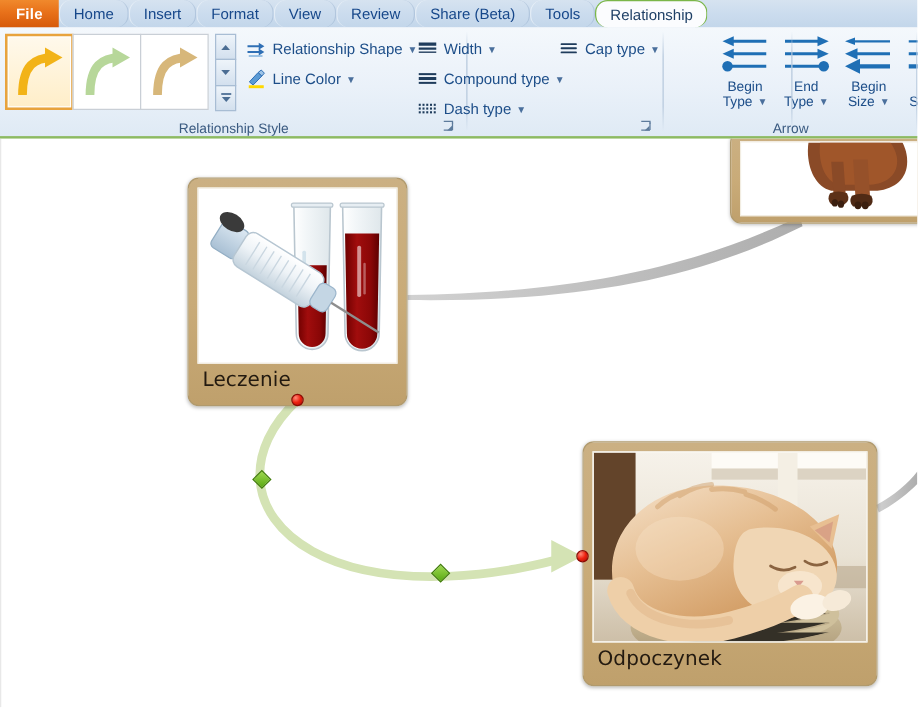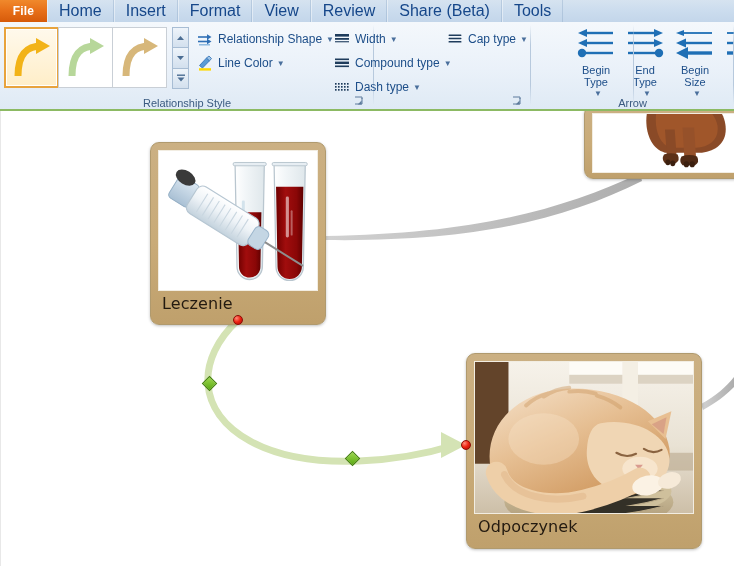--- a/index.html
+++ b/index.html
@@ -20,23 +20,24 @@
   .tab-file {
     width: 47px; height: 22px;
     background: linear-gradient(to bottom, #f0892c 0%, #e8711a 45%, #d65a0a 100%);
     color: #ffffff; font-size: 12px; font-weight: bold;
     display: flex; align-items: center; justify-content: center;
     letter-spacing: .2px;
   }
   .tab {
     height: 22px; padding: 0 11px;
     display: flex; align-items: center; justify-content: flex-end;
-    font-size: 16px; color: #16478a;
+    font-size: 12px; color: #16478a;
     border-left: 1px solid rgba(255,255,255,.45);
     border-right: 1px solid rgba(120,150,185,.30);
+    border-radius: 10px;
   }
   .tab.active {
     background: #fbfcfe;
     color: #1e3f66;
     border-left: 1px solid #7ab648;
     border-right: 1px solid #7ab648;
     border-top: 1px solid #7ab648;
     height: 22px;
   }
   .tabfill { flex: 1 1 auto; height: 22px; }
@@ -104,21 +105,21 @@
   .caret { margin-left: 4px; font-size: 8px; color: #4a6f9c; }
 
   
   .bigbtn {
     position: absolute; top: 4px; width: 46px; height: 78px;
     display: flex; flex-direction: column; align-items: center;
     font-size: 11px; color: #1d4e89; line-height: 12px; text-align: center; margin-left: 36px;
   }
   .bigbtn .bicon { height: 36px; display: flex; align-items: center; justify-content: center; }
   .bigbtn .blab1 { margin-top: 2px; }
-  .bigbtn .blab2 { display: flex; align-items: center; flex-direction: column; }
+  .bigbtn .blab2 { display: flex; align-items: center; }
 
   
   .canvas {
     position: absolute; top: 111px; left: 0; width: 734px; height: 455px;
     background: #ffffff; overflow: hidden;
   }
   .canvas-left-border {
     position: absolute; top: 0; left: 0; width: 1px; height: 455px;
     background: #e8e8e8;
   }
@@ -181,20 +182,23 @@
         <span>View</span>
       </div>
     <div class="tab">
         <span>Review</span>
       </div>
     <div class="tab">
         <span>Share (Beta)</span>
       </div>
     <div class="tab">
         <span>Tools</span>
+      </div>
+    <div class="tab active">
+        <span>Relationship</span>
       </div>
     <div class="tabfill"></div>
   </div>
 
   <div class="ribbon">
 
     <div class="group" style="left:0; width:374px;">
 
       <div class="gallery">
         <div class="gal-item selected">

